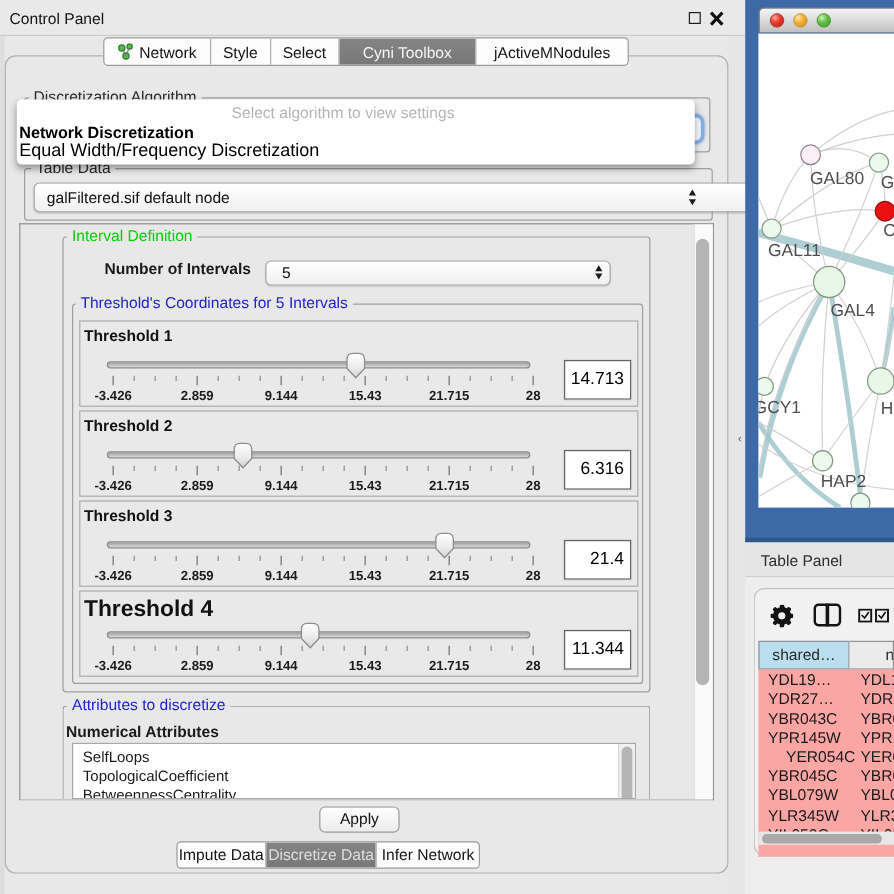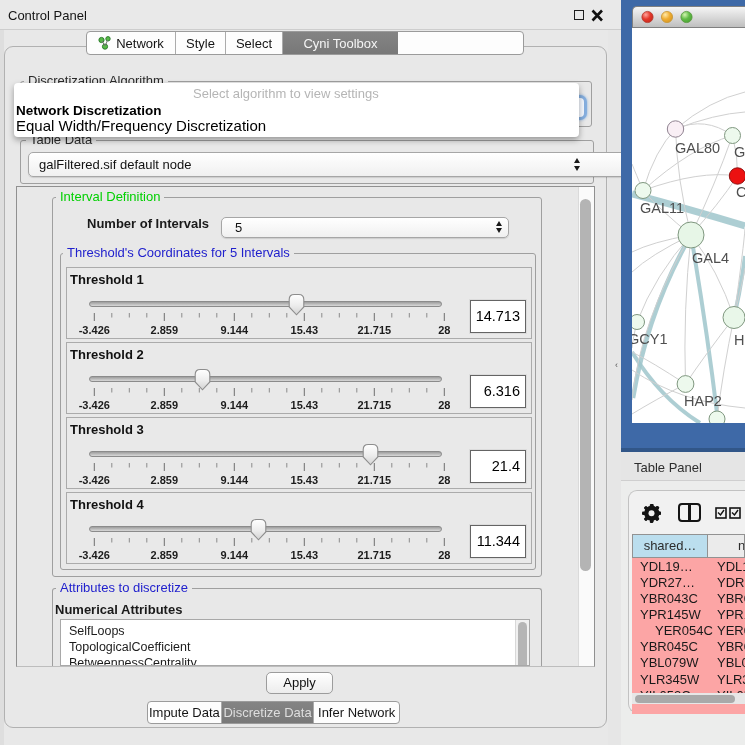--- a/index.html
+++ b/index.html
@@ -36,20 +36,21 @@
 <div class="seg" style="left:86px;top:31px;width:438px;height:24px">
 <div style="width:89px"><svg width="13" height="14" style="margin-right:5px">
         <circle cx="3.5" cy="4" r="2.6" fill="#57b947" stroke="#2f7d2f"></circle>
         <circle cx="10" cy="2.8" r="2.2" fill="#57b947" stroke="#2f7d2f"></circle>
         <circle cx="7" cy="10.6" r="2.6" fill="#57b947" stroke="#2f7d2f"></circle>
         <path d="M4,5 L7,10 M9.5,4 L7.5,9.5" stroke="#777" stroke-width="1"></path>
       </svg>Network</div>
 <div style="width:50px">Style</div>
 <div style="width:57px">Select</div>
 <div class="on" style="width:115px">Cyni Toolbox</div>
+<div style="width:126px">jActiveMNodules</div>
 </div>
 
 <div class="gb" style="left:20px;top:81px;width:572px;height:46px"></div>
 <div class="gbt" style="left:24px;top:74px;color:#2a2a2a">Discretization Algorithm</div>
 <div class="a" style="left:566px;top:95px;width:21px;height:25px;border:3px solid #85aede;border-radius:7px;background:#f4f8ff;box-shadow:0 0 3px #85aede"></div>
 <div class="aru" style="left:572px;top:99px;border-bottom-color:#8a8a8a"></div>
 <div class="ard" style="left:572px;top:107px;border-top-color:#8a8a8a"></div>
 
 <div class="gb" style="left:20px;top:140px;width:574px;height:44px"></div>
 <div class="gbt" style="left:26px;top:133px;color:#2a2a2a">Table Data</div>
@@ -192,21 +193,21 @@
       <linearGradient id="th2" x1="0" y1="0" x2="0" y2="1">
         <stop offset="0" stop-color="#ffffff"></stop>
         <stop offset="0.55" stop-color="#ececec"></stop>
         <stop offset="1" stop-color="#d2d2d2"></stop>
       </linearGradient>
     </defs>
     <path d="M1.2,6.5 q0,-5 5,-5 h4.6 q5,0 5,5 v7.5 l-7.3,7.8 -7.3,-7.8 z" fill="url(#th2)" stroke="#8d8d8d" stroke-width="1.1"></path>
   </svg>
 <div class="vb" style="left:470px;top:450px">21.4</div>
 <div class="tp" style="left:66px;top:492px;width:466px;height:72px"></div>
-<div class="a b" style="left:70px;top:497px;font-size:13px;color:#111">Threshold 4</div>
+<div class="a b" style="left:70px;top:497px;font-size:19px;color:#111">Threshold 4</div>
 <div class="a" style="left:89px;top:526px;width:353px;height:6px;border:1px solid #8b8b8b;border-radius:3px;background:linear-gradient(#9d9d9d,#d8d8d8)"></div>
 <svg class="a" style="left:87px;top:538px" width="362" height="10">
     <line x1="7.3" y1="0" x2="7.3" y2="8" stroke="#6e6e6e" stroke-width="1"></line>
     <line x1="77.3" y1="0" x2="77.3" y2="8" stroke="#6e6e6e" stroke-width="1"></line>
     <line x1="147.3" y1="0" x2="147.3" y2="8" stroke="#6e6e6e" stroke-width="1"></line>
     <line x1="217.3" y1="0" x2="217.3" y2="8" stroke="#6e6e6e" stroke-width="1"></line>
     <line x1="287.3" y1="0" x2="287.3" y2="8" stroke="#6e6e6e" stroke-width="1"></line>
     <line x1="357.3" y1="0" x2="357.3" y2="8" stroke="#6e6e6e" stroke-width="1"></line>
     <line x1="24.8" y1="0" x2="24.8" y2="4.5" stroke="#8a8a8a" stroke-width="1"></line>
     <line x1="42.3" y1="0" x2="42.3" y2="4.5" stroke="#8a8a8a" stroke-width="1"></line>

